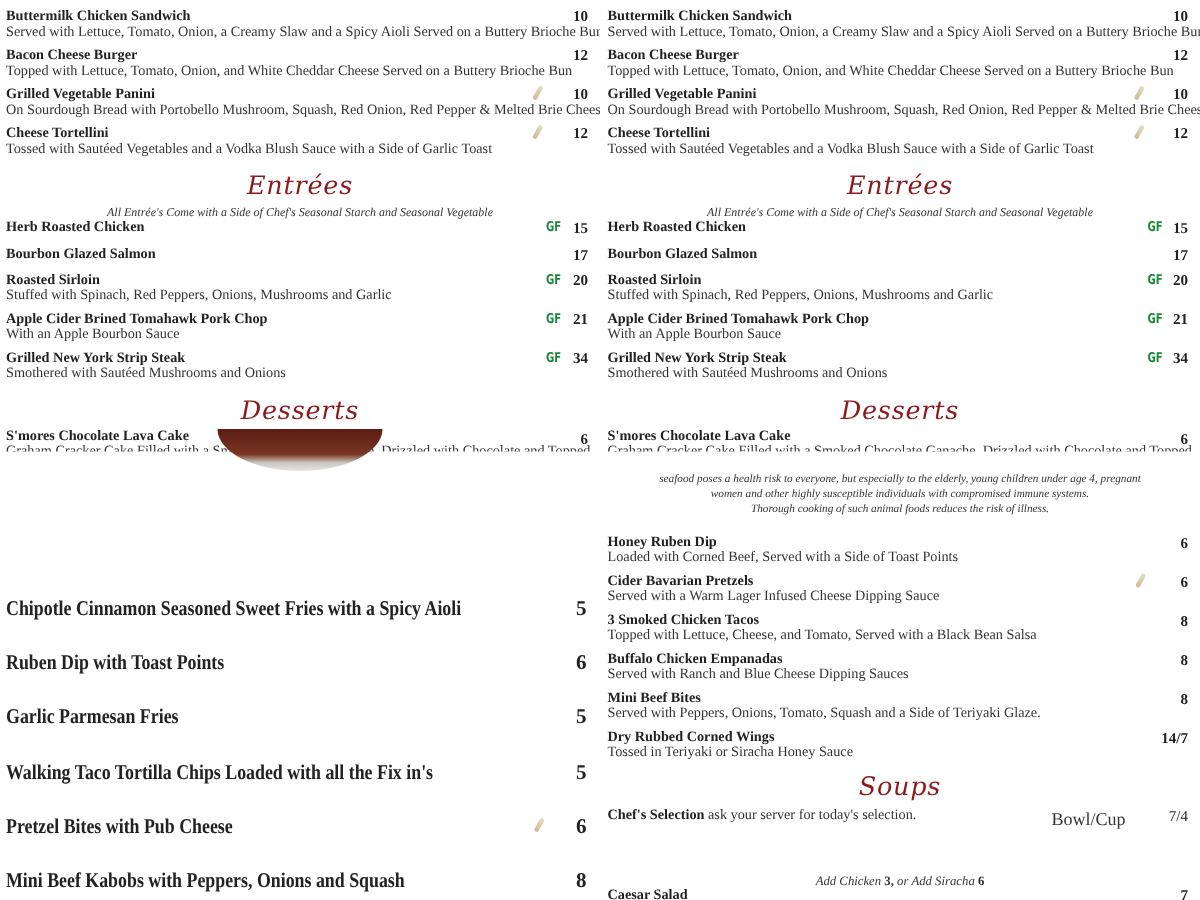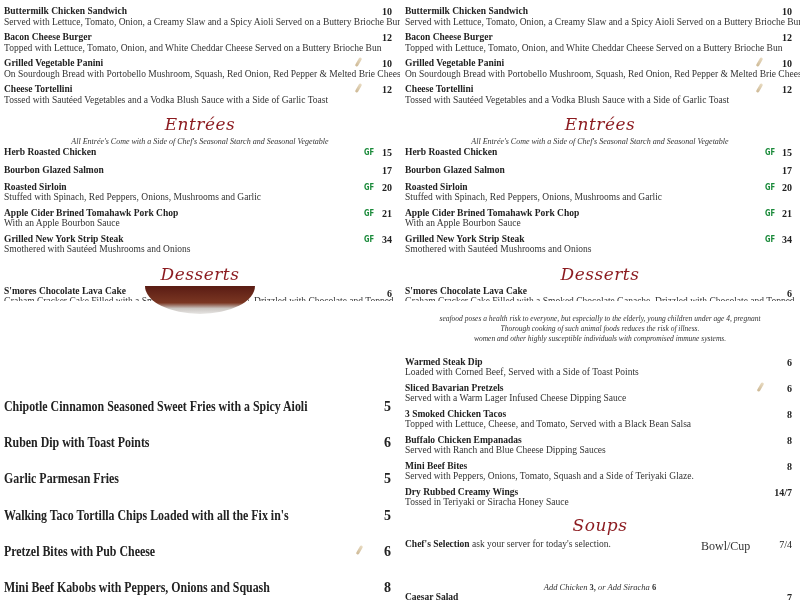--- a/index.html
+++ b/index.html
@@ -141,47 +141,47 @@
   <div class="gf" style="left:365px;top:234px;">GF</div>
   <div class="price" style="left:362px;top:234px;">34</div>
 
   <div class="section-title" style="left:0;top:264px;">Desserts</div>
   <div class="item-name" style="left:5px;top:286px;">S'mores Chocolate Lava Cake</div>
   <div class="cut-text" style="left:5px;top:295px;">Graham Cracker Cake Filled with a Smoked Chocolate Ganache, Drizzled with Chocolate and Topped</div>
   <div class="price" style="left:362px;top:288px;">6</div>
 
   <div class="disclaimer" style="top:302px;margin-top:12px;">
     <div>seafood poses a health risk to everyone, but especially to the elderly, young children under age 4, pregnant</div>
+    <div>women and other highly susceptible individuals with compromised immune systems.</div>
     <div>Thorough cooking of such animal foods reduces the risk of illness.</div>
-    <div>women and other highly susceptible individuals with compromised immune systems.</div>
   </div>
 
 
-  <div class="item-name" style="left:5px;top:357px;">Warmed Steak Dip</div>
+  <div class="item-name" style="left:5px;top:357px;">Honey Ruben Dip</div>
   <div class="item-desc" style="left:5px;top:367px;">Loaded with Corned Beef, Served with a Side of Toast Points</div>
   <div class="price" style="left:362px;top:357px;">6</div>
 
-  <div class="item-name" style="left:5px;top:383px;">Sliced Bavarian Pretzels</div>
+  <div class="item-name" style="left:5px;top:383px;">Cider Bavarian Pretzels</div>
   <div class="item-desc" style="left:5px;top:393px;">Served with a Warm Lager Infused Cheese Dipping Sauce</div>
   <div class="veg" style="left:359px;top:382px;"></div>
   <div class="price" style="left:362px;top:383px;">6</div>
 
   <div class="item-name" style="left:5px;top:409px;">3 Smoked Chicken Tacos</div>
   <div class="item-desc" style="left:5px;top:419px;">Topped with Lettuce, Cheese, and Tomato, Served with a Black Bean Salsa</div>
   <div class="price" style="left:362px;top:409px;">8</div>
 
   <div class="item-name" style="left:5px;top:435px;">Buffalo Chicken Empanadas</div>
   <div class="item-desc" style="left:5px;top:445px;">Served with Ranch and Blue Cheese Dipping Sauces</div>
   <div class="price" style="left:362px;top:435px;">8</div>
 
   <div class="item-name" style="left:5px;top:461px;">Mini Beef Bites</div>
   <div class="item-desc" style="left:5px;top:471px;">Served with Peppers, Onions, Tomato, Squash and a Side of Teriyaki Glaze.</div>
   <div class="price" style="left:362px;top:461px;">8</div>
 
-  <div class="item-name" style="left:5px;top:487px;">Dry Rubbed Creamy Wings</div>
+  <div class="item-name" style="left:5px;top:487px;">Dry Rubbed Corned Wings</div>
   <div class="item-desc" style="left:5px;top:497px;">Tossed in Teriyaki or Siracha Honey Sauce</div>
   <div class="price" style="left:362px;top:487px;">14/7</div>
 
   <div class="section-title" style="left:0;top:515px;">Soups</div>
   <div class="abs" style="left:5px;top:539px;font-size:9.5px;white-space:nowrap;">
     <span style="font-weight:bold;color:#222;">Chef's Selection</span>
     <span style="color:#333;">ask your server for today's selection.</span>
   </div>
   <div class="abs" style="left:301px;top:539px;font-size:12px;color:#333;">Bowl/Cup</div>
   <div class="price" style="left:362px;top:539px;font-weight:normal;">7/4</div>

